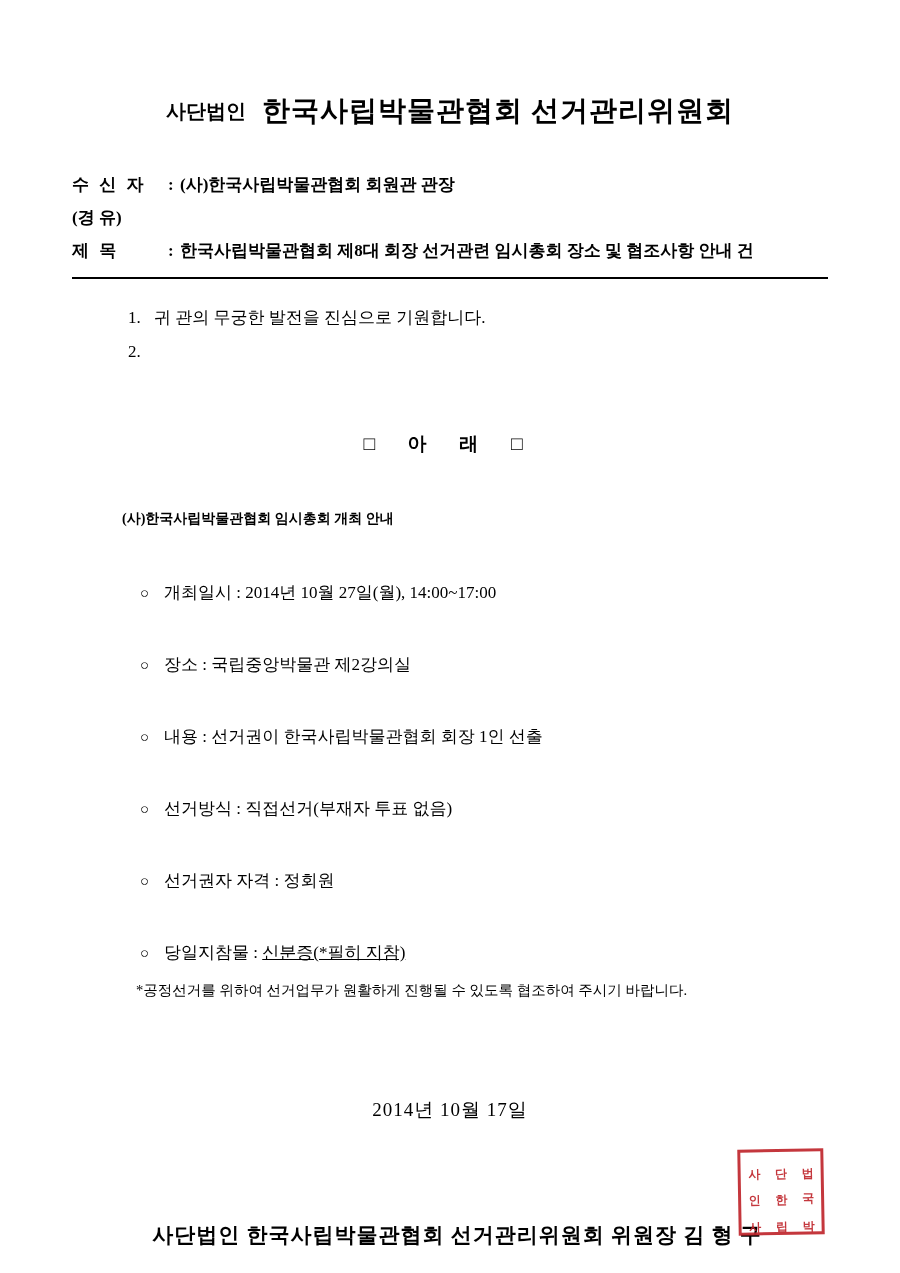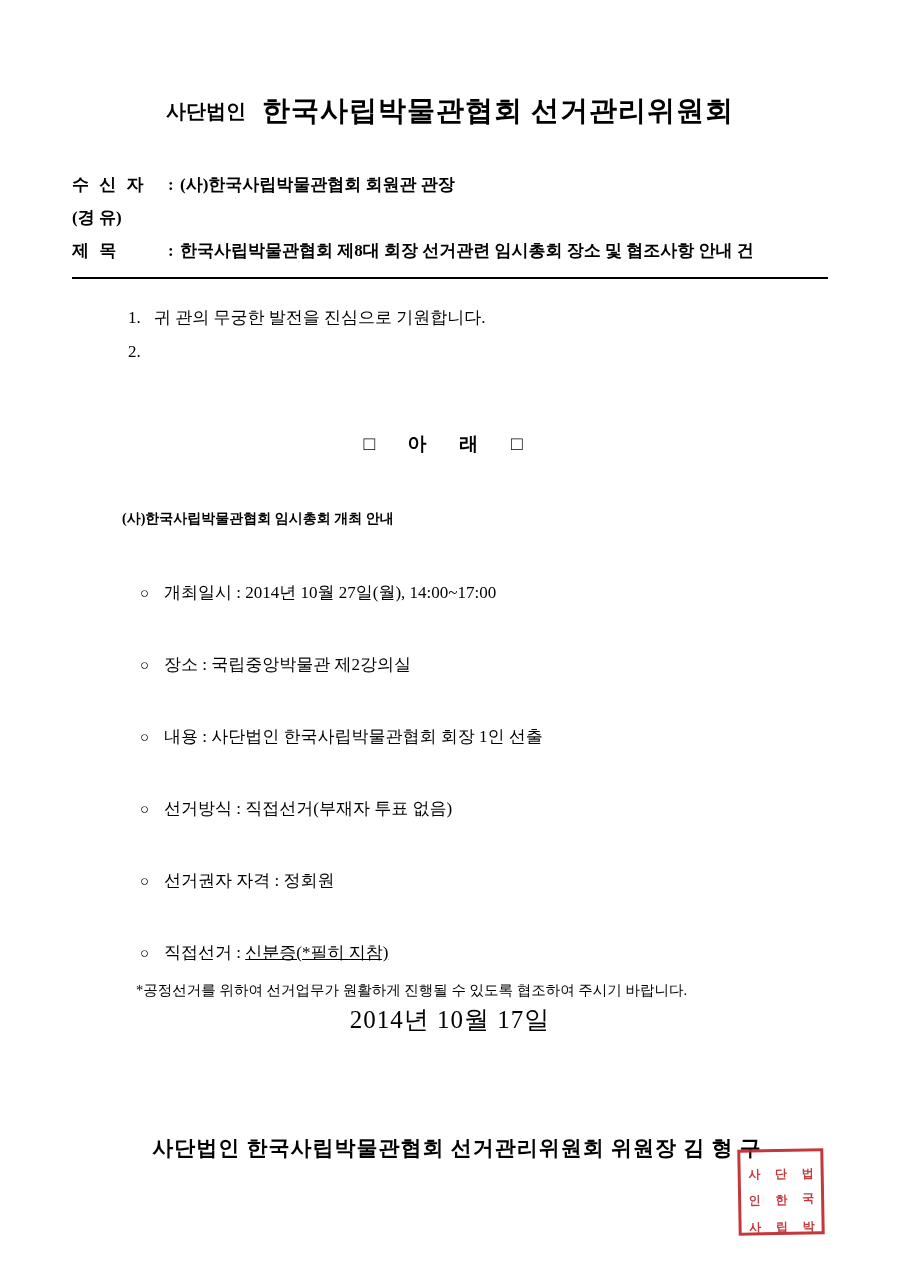--- a/index.html
+++ b/index.html
@@ -145,21 +145,22 @@
   .footnote {
     font-size: 14.5px;
     padding-left: 14px;
     margin-top: 6px;
     line-height: 26px;
   }
 
   
   .doc-date {
     text-align: center;
-    font-size: 25px;
+    font-size: 19px;
+    margin-top: 94px;
     letter-spacing: 1px;
   }
 
   
   .signature {
     margin-top: 98px;
     text-align: center;
     font-size: 21px;
     font-weight: bold;
     letter-spacing: 1px;
@@ -245,36 +246,36 @@
     <div class="detail-row">
       <span class="detail-bullet">○</span>
       <span class="detail-text">개최일시 : 2014년 10월 27일(월), 14:00~17:00</span>
     </div>
     <div class="detail-row">
       <span class="detail-bullet">○</span>
       <span class="detail-text">장소 : 국립중앙박물관 제2강의실</span>
     </div>
     <div class="detail-row">
       <span class="detail-bullet">○</span>
-      <span class="detail-text">내용 : 사단법인 한국사립박물관협회 회장 1인 선출</span>
+      <span class="detail-text">내용 : 선거권이 한국사립박물관협회 회장 1인 선출</span>
     </div>
     <div class="detail-row">
       <span class="detail-bullet">○</span>
       <span class="detail-text">선거방식 : 직접선거(부재자 투표 없음)</span>
     </div>
 
 
     <div class="detail-row">
       <span class="detail-bullet">○</span>
       <span class="detail-text">선거권자 자격 : 정회원</span>
     </div>
 
     <div class="detail-row">
       <span class="detail-bullet">○</span>
-      <span class="detail-text"><span>직접선거 : </span><span class="underline">신분증(*필히 지참)</span></span>
+      <span class="detail-text"><span>당일지참물 : </span><span class="underline">신분증(*필히 지참)</span></span>
     </div>
 
     <div class="footnote">*공정선거를 위하여 선거업무가 원활하게 진행될 수 있도록 협조하여 주시기 바랍니다.</div>
   </div>
 
   <div class="doc-date">2014년  10월  17일</div>
 
   <div class="signature">
     <span class="sig-text">사단법인 한국사립박물관협회 선거관리위원회 위원장 김 형 구</span>
   </div>

